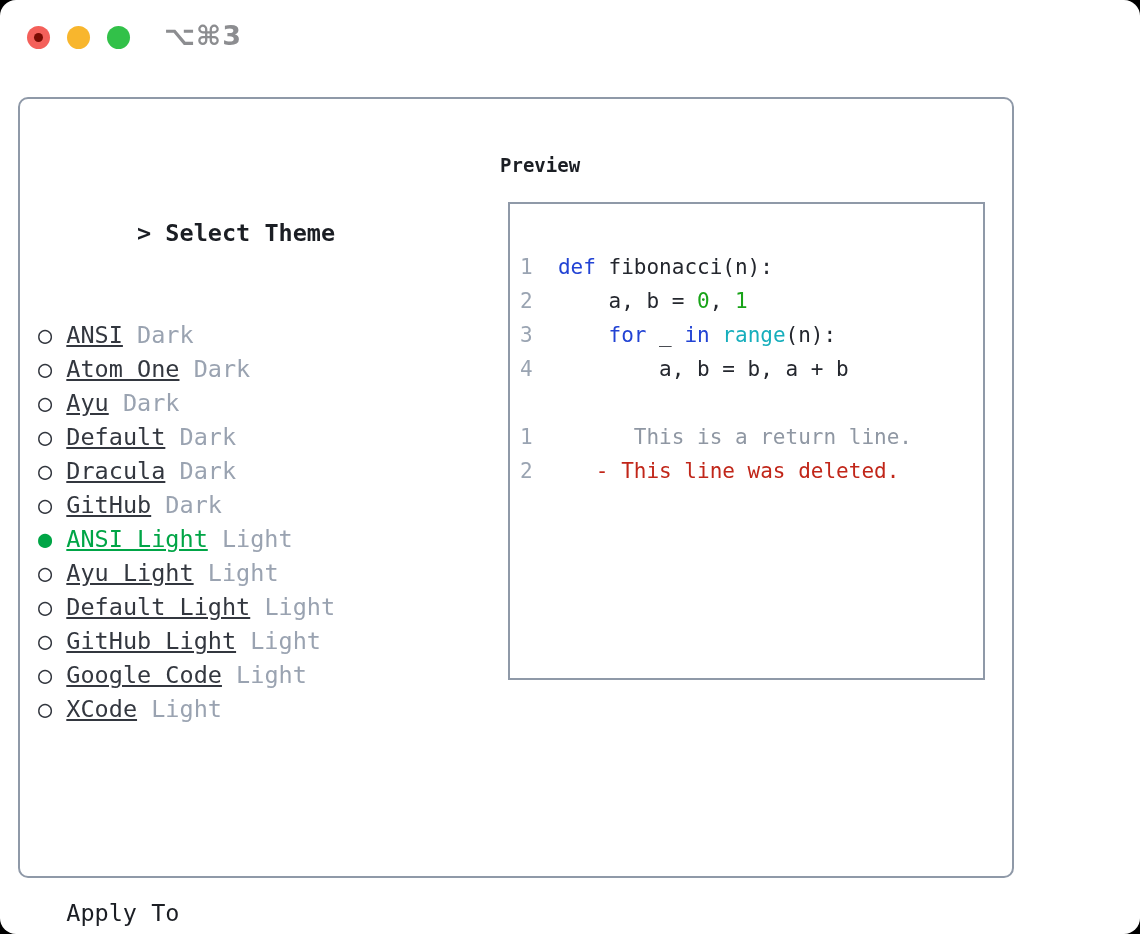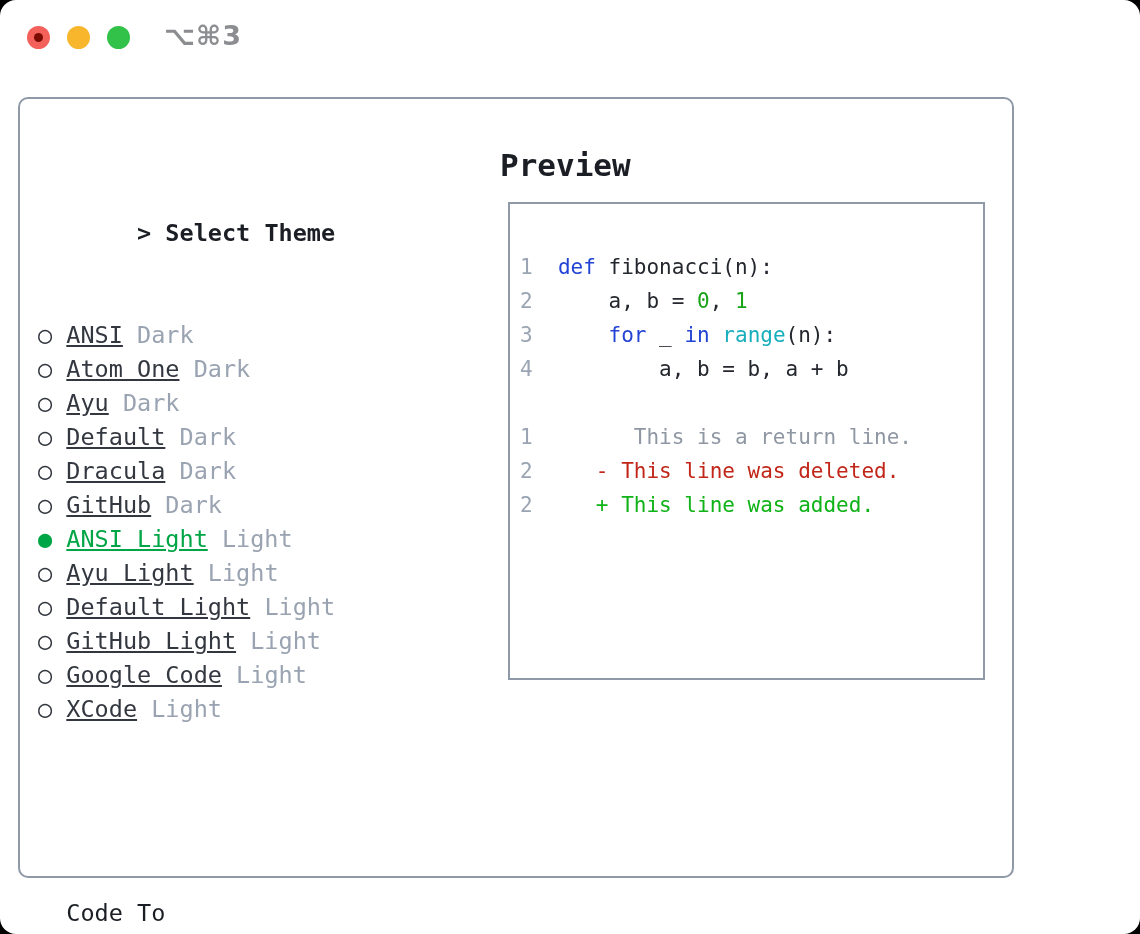--- a/index.html
+++ b/index.html
@@ -23,21 +23,21 @@
   .row{height:34px;}
   .hdr{font-weight:bold;color:var(--header_dark);text-align:right;}
   .tname{color:var(--text_dark);text-decoration:underline;}
   .variant{color:var(--muted_gray);}
   .marker{color:var(--text_dark);}
   .sel .marker,.sel .tname{color:var(--accent_green);}
   .apply-title{padding-left:2ch;color:var(--header_dark);}
   .blank{height:34px;}
   
   .preview-label{position:absolute;left:500px;top:148px;height:34px;line-height:34px;
-                 font-weight:bold;font-size:31px;color:var(--header_dark);}
+                 font-weight:bold;font-size:19px;color:var(--header_dark);}
   .preview-box{position:absolute;left:508px;top:202px;width:477px;height:478px;box-sizing:border-box;
                border:2px solid var(--border_gray);padding:46px 0 0 10px;overflow:hidden;background:#fff;}
   .cline{height:34px;line-height:34px;font-size:21px;white-space:pre;}
   .c-ln{color:var(--line_number_gray);}
   .c-kw{color:var(--keyword_blue);}
   .c-fg{color:var(--code_fg);}
   .c-num{color:var(--number_green);}
   .c-fn{color:var(--function_cyan);}
   .c-ctx{color:var(--context_gray);}
   .c-del{color:var(--diff_red);}
@@ -54,33 +54,32 @@
     <span class="light light-green"></span>
   </div>
   <div class="win-title">⌥⌘3</div>
 
   <div class="main-box"></div>
 
   <div class="left-block">
     <div class="row hdr"><span>&gt; </span><span>Select Theme</span></div>
     <div><div class="row"><span class="marker">○ </span><span class="tname">ANSI</span><span class="variant"> Dark</span></div><div class="row"><span class="marker">○ </span><span class="tname">Atom One</span><span class="variant"> Dark</span></div><div class="row"><span class="marker">○ </span><span class="tname">Ayu</span><span class="variant"> Dark</span></div><div class="row"><span class="marker">○ </span><span class="tname">Default</span><span class="variant"> Dark</span></div><div class="row"><span class="marker">○ </span><span class="tname">Dracula</span><span class="variant"> Dark</span></div><div class="row"><span class="marker">○ </span><span class="tname">GitHub</span><span class="variant"> Dark</span></div><div class="row sel"><span class="marker">● </span><span class="tname">ANSI Light</span><span class="variant"> Light</span></div><div class="row"><span class="marker">○ </span><span class="tname">Ayu Light</span><span class="variant"> Light</span></div><div class="row"><span class="marker">○ </span><span class="tname">Default Light</span><span class="variant"> Light</span></div><div class="row"><span class="marker">○ </span><span class="tname">GitHub Light</span><span class="variant"> Light</span></div><div class="row"><span class="marker">○ </span><span class="tname">Google Code</span><span class="variant"> Light</span></div><div class="row"><span class="marker">○ </span><span class="tname">XCode</span><span class="variant"> Light</span></div></div>
     <div class="row blank"></div>
-    <div class="row apply-title">Code To</div>
+    <div class="row apply-title">Apply To</div>
     
     
     
   </div>
 
   <div class="preview-label">Preview</div>
   <div class="preview-box">
     <div>
         <div class="cline"><span class="c-ln">1  </span><span class="c-kw">def</span><span class="c-fg"> fibonacci(n):</span></div>
         <div class="cline"><span class="c-ln">2  </span><span class="c-fg">    a, b = </span><span class="c-num">0</span><span class="c-fg">, </span><span class="c-num">1</span></div>
         <div class="cline"><span class="c-ln">3  </span><span class="c-fg">    </span><span class="c-kw">for</span><span class="c-fg"> _ </span><span class="c-kw">in</span><span class="c-fg"> </span><span class="c-fn">range</span><span class="c-fg">(n):</span></div>
         <div class="cline"><span class="c-ln">4  </span><span class="c-fg">        a, b = b, a + b</span></div>
         <div class="cline"></div>
         <div class="cline"><span class="c-ln">1</span><span class="c-ctx">        This is a return line.</span></div>
         <div class="cline"><span class="c-ln">2</span><span class="c-del">     - This line was deleted.</span></div>
-        <div class="cline"><span class="c-ln">2</span><span class="c-add">     + This line was added.</span></div>
       </div>
   </div>
 
 </div>
 
 </body></html>

